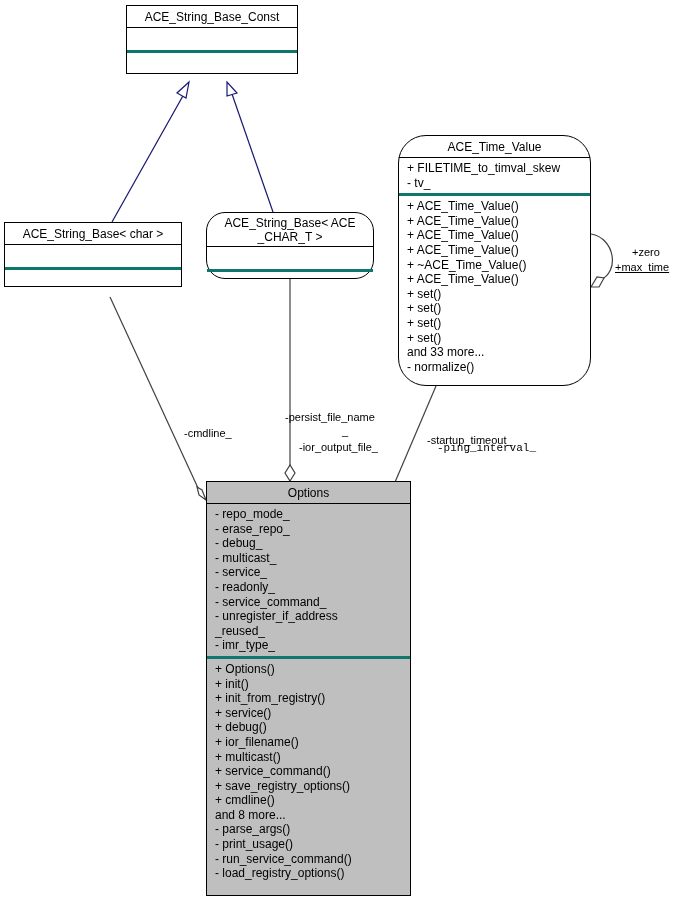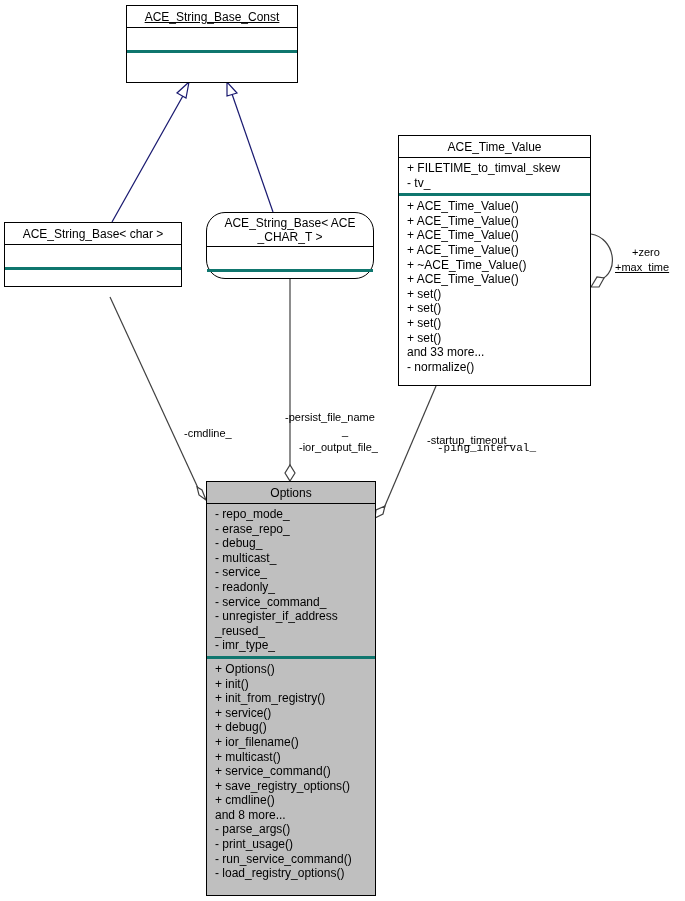--- a/index.html
+++ b/index.html
@@ -43,42 +43,42 @@
     <path d="M436,386 L384,508" stroke="#404040" stroke-width="1.2" fill="none"></path>
     <polygon points="375,518 383,514 385,506 376,510" fill="#fff" stroke="#404040" stroke-width="1.2"></polygon>
   </g>
 
   <g>
     <path d="M591,234 C615,238 620,272 600,280" stroke="#404040" stroke-width="1.2" fill="none"></path>
     <polygon points="591,287 597,277 604,278 599,287" fill="#fff" stroke="#404040" stroke-width="1.2"></polygon>
   </g>
 </svg>
 
-<div class="node" style="left:126px; top:5px; width:172px; height:78px;text-decoration:underline;">
+<div class="node" style="left:126px; top:5px; width:172px; height:69px;">
   <div class="title">ACE_String_Base_Const</div>
   <div class="sect" style="height:25px;"></div>
   <div class="sect" style="height:25px;"></div>
 </div>
 
 <div class="node" style="left:4px; top:222px; width:178px; height:65px;">
   <div class="title">ACE_String_Base&lt; char &gt;</div>
   <div class="sect" style="height:25px;"></div>
   <div class="sect" style="height:25px;"></div>
 </div>
 
 <div class="node" style="left:206px; top:212px; width:168px; height:67px;border-radius:19px;">
   <div class="title" style="padding:3px 2px 2px;">
     <div>ACE_String_Base&lt; ACE</div>
     <div>_CHAR_T &gt;</div>
   </div>
   <div class="sect" style="height:25px;"></div>
   <div class="sect" style="height:25px;"></div>
 </div>
 
-<div class="node" style="left:398px; top:135px; width:193px; height:251px;">
+<div class="node" style="left:398px; top:135px; width:193px; height:251px;border-radius:28px;">
   <div class="title">ACE_Time_Value</div>
   <div class="sect" id="tv-attrs">
       <div>+ FILETIME_to_timval_skew</div>
       <div>- tv_</div>
     </div>
   <div class="sect" id="tv-methods">
       <div>+ ACE_Time_Value()</div>
       <div>+ ACE_Time_Value()</div>
       <div>+ ACE_Time_Value()</div>
       <div>+ ACE_Time_Value()</div>
@@ -86,21 +86,21 @@
       <div>+ ACE_Time_Value()</div>
       <div>+ set()</div>
       <div>+ set()</div>
       <div>+ set()</div>
       <div>+ set()</div>
       <div>and 33 more...</div>
       <div>- normalize()</div>
     </div>
 </div>
 
-<div class="node focus" style="left:206px; top:481px; width:170px; height:415px;">
+<div class="node focus" style="left:206px; top:481px; width:205px; height:415px;">
   <div class="title">Options</div>
   <div class="sect" id="opt-attrs">
       <div>- repo_mode_</div>
       <div>- erase_repo_</div>
       <div>- debug_</div>
       <div>- multicast_</div>
       <div>- service_</div>
       <div>- readonly_</div>
       <div>- service_command_</div>
       <div>- unregister_if_address</div>

